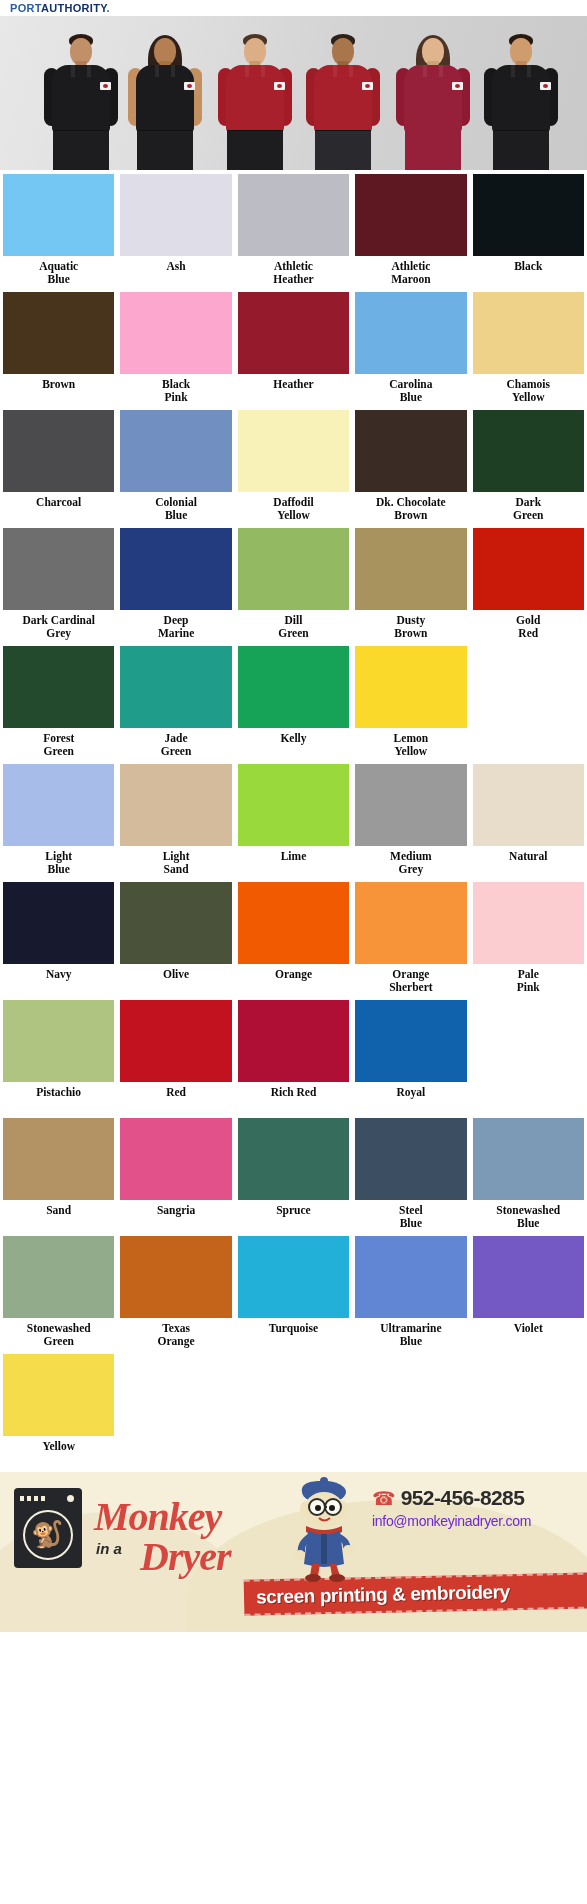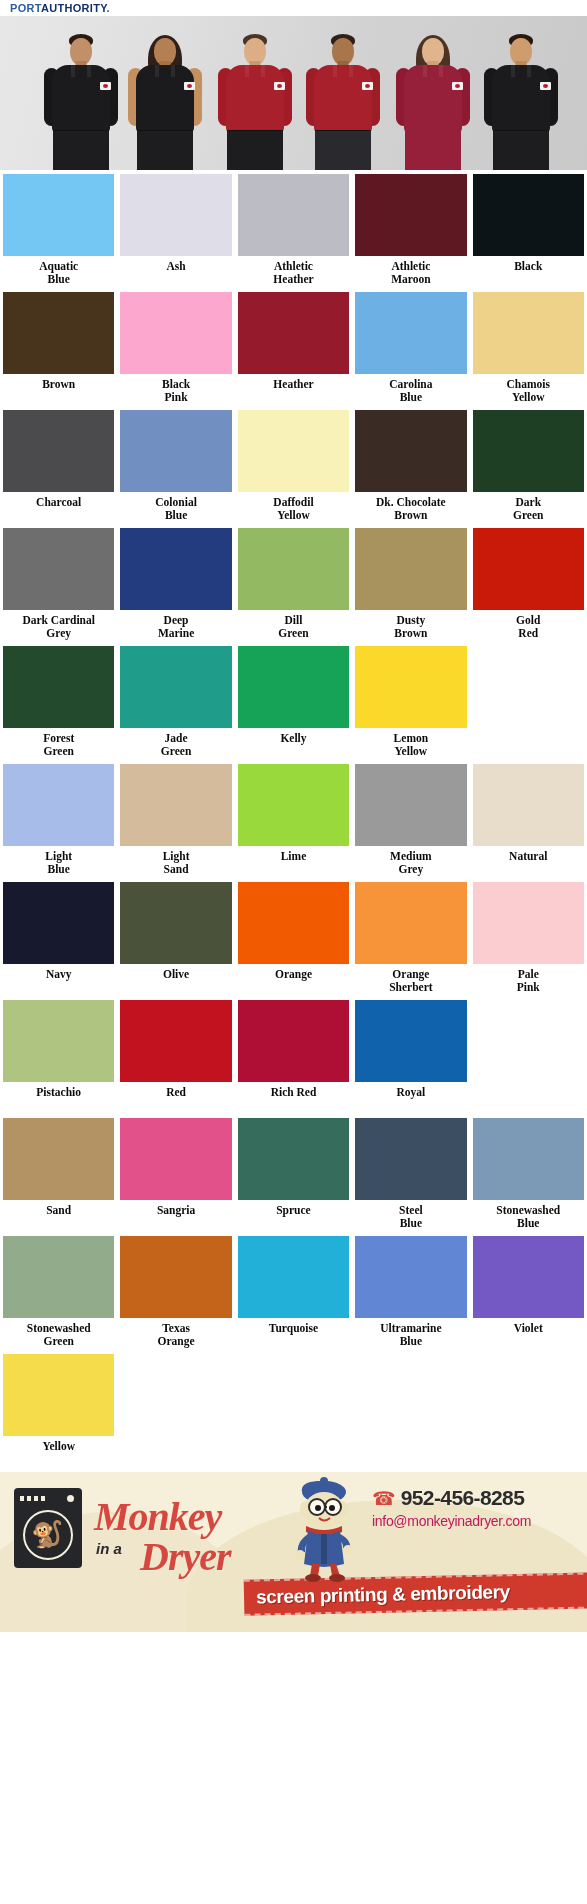--- a/index.html
+++ b/index.html
@@ -269,21 +269,21 @@
     font-family: "Liberation Sans", sans-serif;
     font-weight: 700;
     font-size: 21px;
     color: #2c2c2c;
     letter-spacing: -.6px;
   }
   #email {
     margin-top: 3px;
     font-family: "Liberation Sans", sans-serif;
     font-size: 14px;
-    color: #be185d;
+    color: #6d28d9;
     letter-spacing: -.3px;
   }
   #tagline-banner {
     position: absolute;
     left: 244px; bottom: 20px;
     width: 360px; height: 36px;
     background: #cf3a2c;
     z-index: 4;
     transform: rotate(-1.2deg);
     border-top: 2px dashed rgba(255,255,255,.55);

